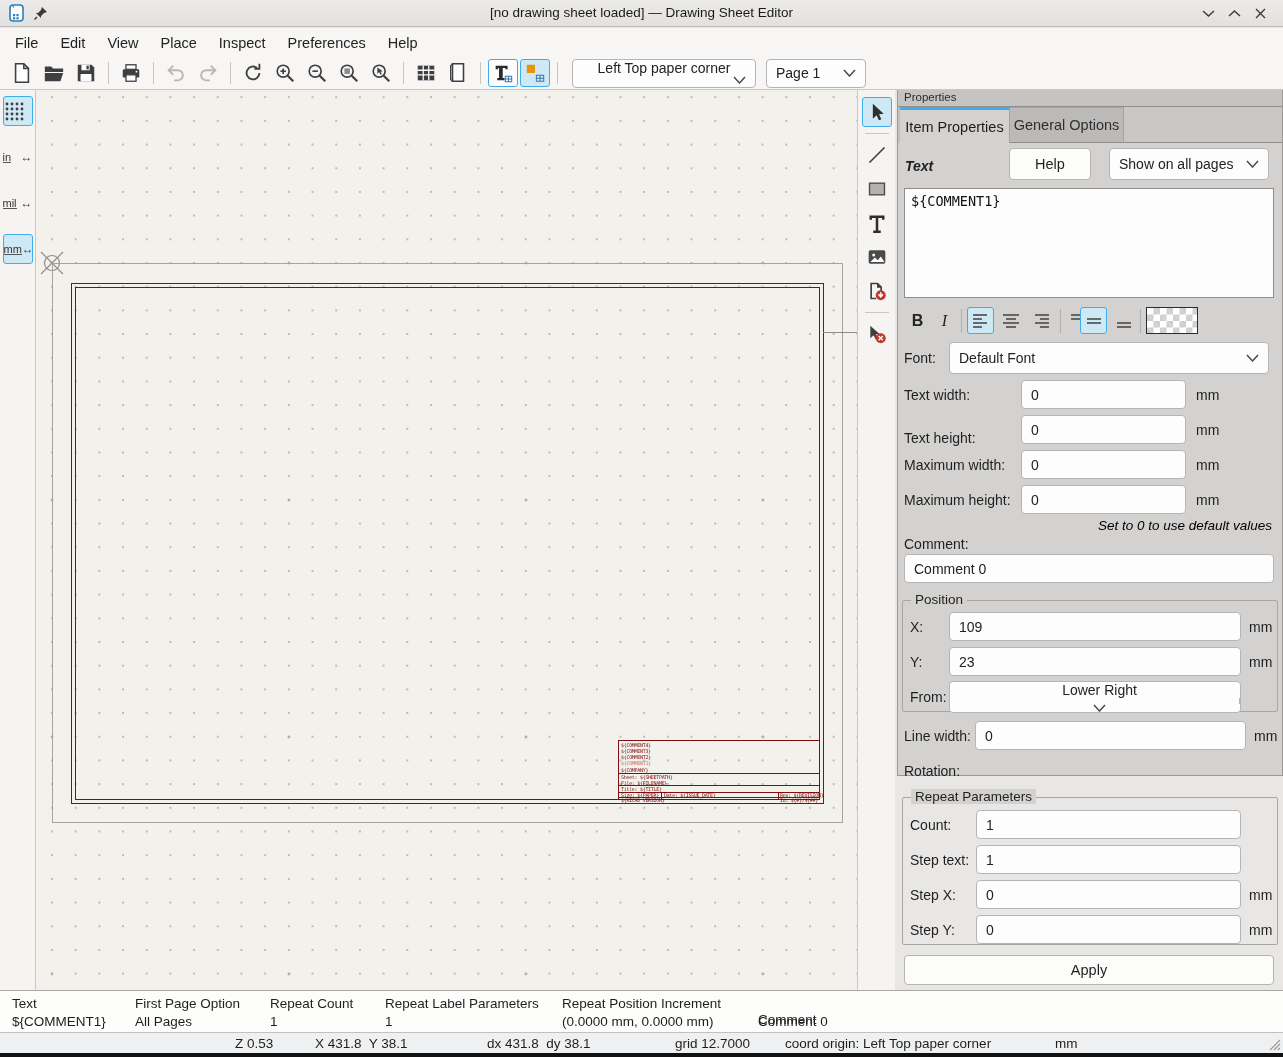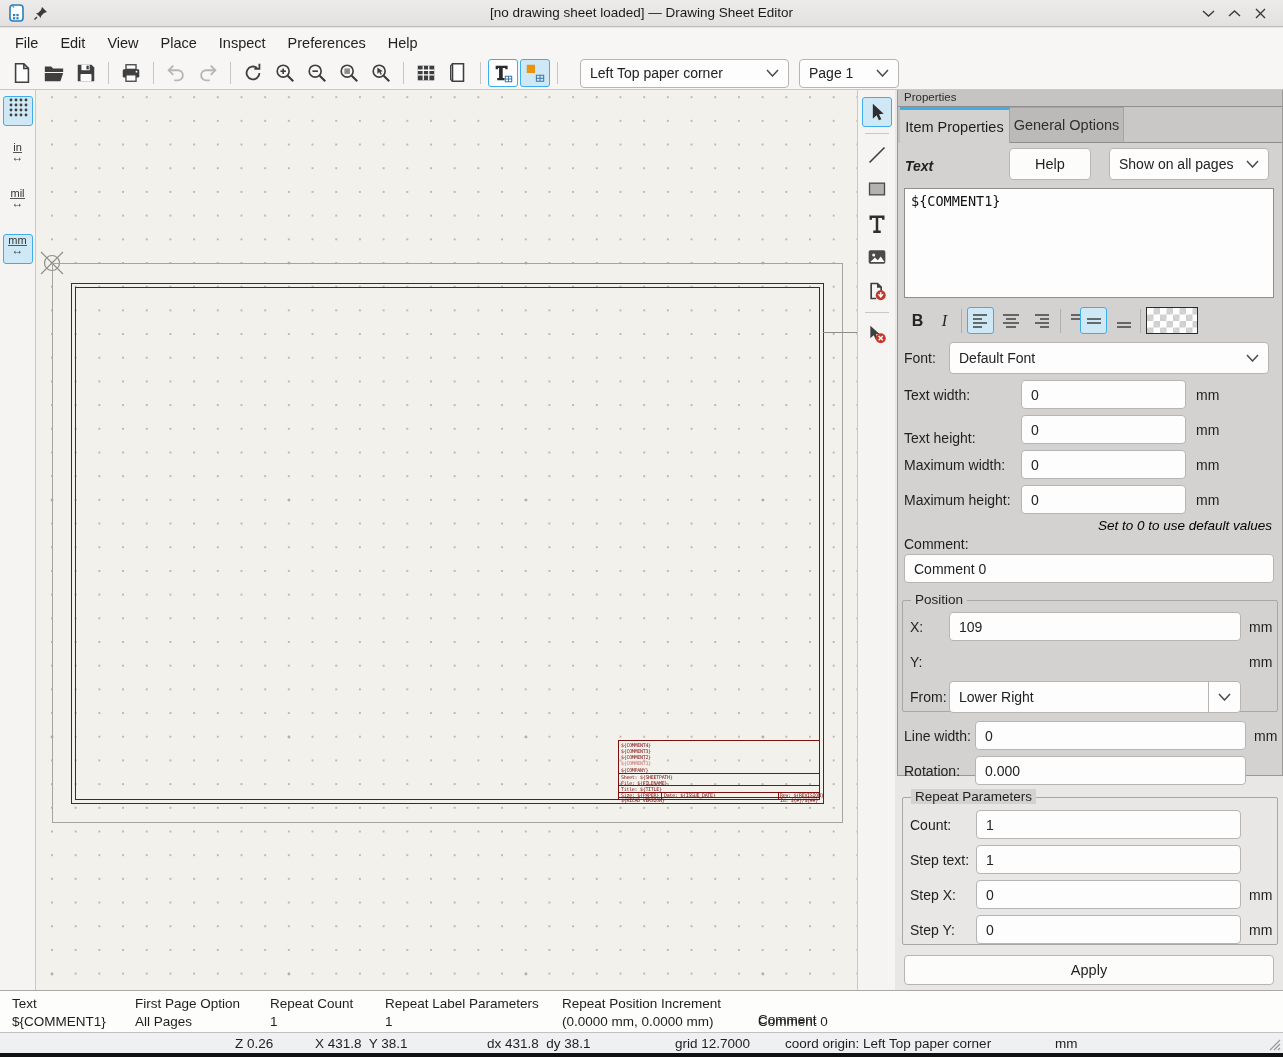--- a/index.html
+++ b/index.html
@@ -18,28 +18,28 @@
   .menu-item { padding:4px 11px; font-size:14.5px; color:#222; }
 
   
   .toolbar { position:absolute; left:0; top:57px; width:1283px; height:33px; background:#f7f6f5; border-bottom:1px solid #c9c8c7; display:flex; align-items:center; padding-left:6px; }
   .ibtn { width:30px; height:28px; display:flex; align-items:center; justify-content:center; border-radius:3px; margin:0 1px; }
   .ibtn.hl { border:1px solid #3daee9; background:#fdfdfd; }
   .ibtn.hl2 { border:1px solid #3daee9; background:#cfe8f6; }
   .tsep { width:1px; height:22px; background:#c6c5c4; margin:0 6px; }
   .combo { height:29px; background:#fdfdfd; border:1px solid #b6b5b4; border-radius:4px; display:flex; align-items:center; padding:0 9px; font-size:14px; color:#222; }
   .combo .chev { margin-left:auto; }
-  .combo-corner { width:209px; margin-left:16px; }
+  .combo-corner { width:184px; margin-left:8px;flex-direction:column; }
   .combo-page { width:100px; margin-left:10px; }
 
   
   .main { position:absolute; left:0; top:90px; width:1283px; height:900px; }
 
   .left-toolbar { position:absolute; left:0; top:0; width:36px; height:900px; background:#f5f4f3; border-right:1px solid #c9c8c7; }
-  .lbtn { width:30px; height:30px; margin:5px auto; display:flex; flex-direction:column; align-items:center; justify-content:flex-start; border-radius:3px; font-size:11px; color:#333; line-height:10px; }
+  .lbtn { width:30px; height:30px; margin:5px auto; display:flex; flex-direction:row; align-items:center; justify-content:space-between; border-radius:3px; font-size:11px; color:#333; line-height:10px; }
   .lbtn.hl2 { border:1px solid #3daee9; background:#cfe8f6; }
   .lbtn .u-arrow { font-size:12px; line-height:9px; color:#444; }
   .lbtn .u-name { border-bottom:1px solid #555; padding-bottom:0px; }
 
   
   .canvas { position:absolute; left:36px; top:0; width:821px; height:900px; background-color:#f2f1ec;
     background-image:
       radial-gradient(circle, #a9a8a3 1.3px, transparent 1.4px),
       radial-gradient(circle, #bcbbb6 0.9px, transparent 1px);
     background-size: 237px 237px, 23.7px 23.7px;
@@ -494,38 +494,38 @@
     <div class="pl" style="left:6px; top:446px;">Comment:</div>
     <input class="pinput" style="left: 6px; top: 464px; width: 370px;" value="Comment 0">
 
     <div class="groupbox" style="left:4px; top:510px; width:376px; height:112px;">
       <div class="legend">Position</div>
     </div>
     <div class="pl" style="left:12px; top:529px;">X:</div>
     <input class="pinput" style="left: 51px; top: 522px; width: 292px;" value="109">
     <div class="punit" style="left:351px; top:529px;">mm</div>
     <div class="pl" style="left:12px; top:564px;">Y:</div>
+    <input class="pinput" style="left: 51px; top: 557px; width: 292px;" value="23">
     <div class="punit" style="left:351px; top:564px;">mm</div>
     <div class="pl" style="left:12px; top:599px;">From:</div>
-    <div class="combo" style="position:absolute; left:51px; top:591px; width:292px; height:32px; padding-right:0;">
+    <div class="combo" style="position:absolute; left:51px; top:591px; width:292px; height:32px; padding-right:0;flex-direction:column;">
       <span>Lower Right</span>
       <span style="margin-left:auto; width:1px; height:30px; background:#b6b5b4;"></span>
       <span style="width:31px; display:flex; align-items:center; justify-content:center;">
           <svg width="13" height="8" viewBox="0 0 13 8">
             <path d="M1 1 L6.5 7 L12 1" fill="none" stroke="#4a4a4a" stroke-width="1.5"></path>
           </svg>
         </span>
     </div>
 
     <div class="pl" style="left:6px; top:638px;">Line width:</div>
     <input class="pinput" style="left: 77px; top: 631px; width: 271px;" value="0">
     <div class="punit" style="left:356px; top:638px;">mm</div>
 
     <div class="pl" style="left:6px; top:673px;">Rotation:</div>
-    <input class="pinput" style="left: 77px; top: 666px; width: 271px;" value="0.000">
 
     <div class="groupbox" style="left:4px; top:707px; width:376px; height:148px;">
       <div class="legend">Repeat Parameters</div>
     </div>
     <div class="pl" style="left:12px; top:727px;">Count:</div>
     <input class="pinput" style="left: 78px; top: 720px; width: 265px;" value="1">
     <div class="pl" style="left:12px; top:762px;">Step text:</div>
     <input class="pinput" style="left: 78px; top: 755px; width: 265px;" value="1">
     <div class="pl" style="left:12px; top:797px;">Step X:</div>
     <input class="pinput" style="left: 78px; top: 790px; width: 265px;" value="0">
@@ -547,21 +547,21 @@
   <div class="info-value" style="left:270px;">1</div>
   <div class="info-label" style="left:385px;">Repeat Label Parameters</div>
   <div class="info-value" style="left:385px;">1</div>
   <div class="info-label" style="left:562px;">Repeat Position Increment</div>
   <div class="info-value" style="left:562px;">(0.0000 mm, 0.0000 mm)</div>
   <div class="info-label" style="left:758px;margin-top:16px;">Comment</div>
   <div class="info-value" style="left:758px;">Comment 0</div>
 </div>
 
 <div class="statusbar">
-  <div class="status-item" style="left:235px;">Z 0.26</div>
+  <div class="status-item" style="left:235px;">Z 0.53</div>
   <div class="status-item" style="left:315px;">X 431.8  Y 38.1</div>
   <div class="status-item" style="left:487px;">dx 431.8  dy 38.1</div>
   <div class="status-item" style="left:675px;">grid 12.7000</div>
   <div class="status-item" style="left:785px;">coord origin: Left Top paper corner</div>
   <div class="status-item" style="left:1055px;">mm</div>
   <svg class="grip" width="14" height="14" viewBox="0 0 14 14">
       <g stroke="#9a9998" stroke-width="1.2">
         <line x1="13" y1="3" x2="3" y2="13"></line>
         <line x1="13" y1="7" x2="7" y2="13"></line>
         <line x1="13" y1="11" x2="11" y2="13"></line>

